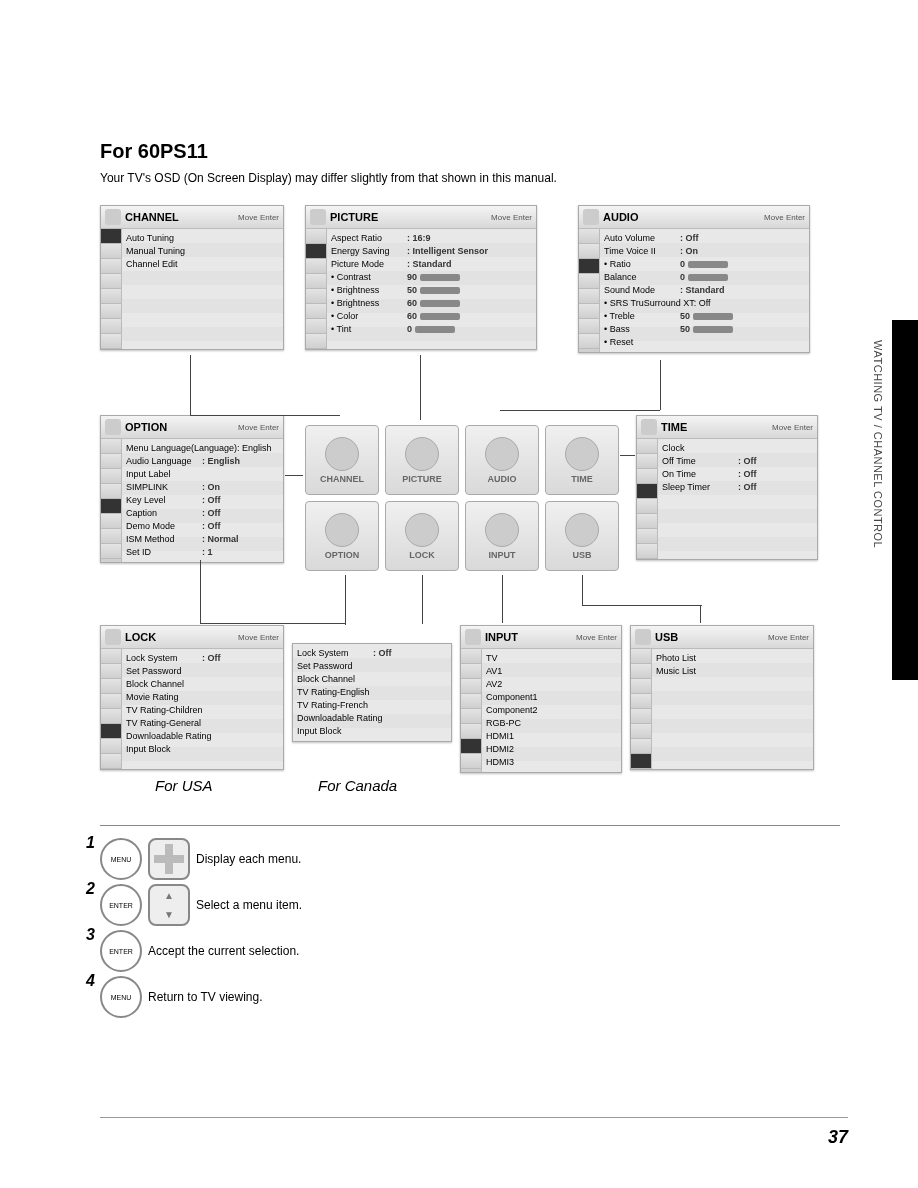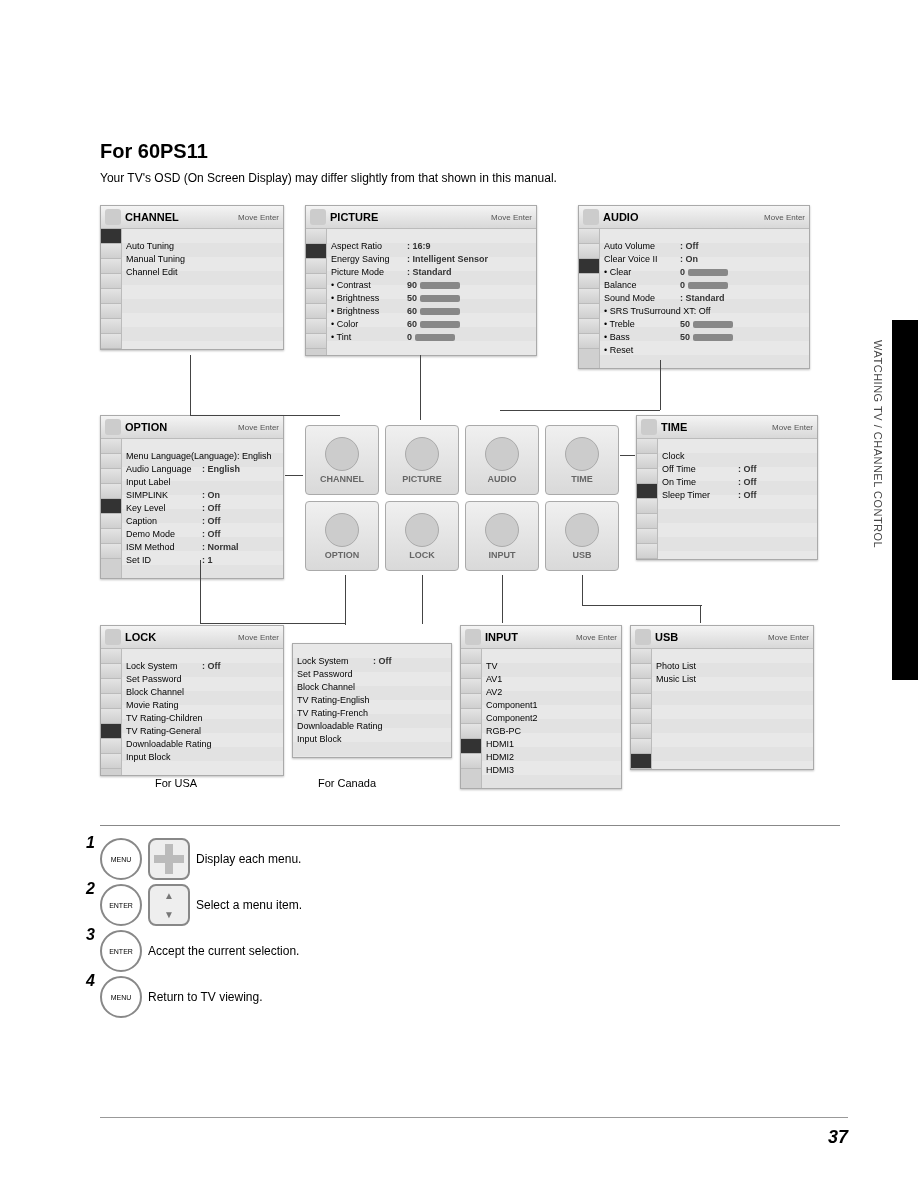--- a/index.html
+++ b/index.html
@@ -15,33 +15,33 @@
 .diagram { position:relative; width:740px; height:610px; margin-bottom:10px; }
 .panel { position:absolute; border:1px solid #aaa; background:#e6e6e6; font-size:9px; box-shadow:0 1px 2px rgba(0,0,0,0.25); width:182px; }
 .panel-head { display:flex; align-items:center; height:22px; padding:0 4px; background:linear-gradient(#f4f4f4,#d8d8d8); border-bottom:1px solid #bbb; }
 .panel-head .picon { width:16px; height:16px; background:#ccc; border-radius:3px; margin-right:4px; }
 .panel-title { font-weight:bold; font-size:11px; }
 .panel-hint { margin-left:auto; font-size:8px; color:#555;padding-left:22px; }
 .panel-body { display:flex; }
 .strip { width:20px; background:#d0d0d0; display:flex; flex-direction:column; border-right:1px solid #bbb; }
 .strip .sq { height:14px; border-bottom:1px solid #bbb; background:linear-gradient(#e4e4e4,#cfcfcf); }
 .strip .sq.sel { background:#333; }
-.plist { flex:1; padding:11px 4px; background:repeating-linear-gradient(#e8e8e8 0 14px,#e2e2e2 14px 28px); }
+.plist { flex:1; padding:3px 4px; background:repeating-linear-gradient(#e8e8e8 0 14px,#e2e2e2 14px 28px); }
 .row { display:flex; height:13px; line-height:13px; white-space:nowrap; }
 .row .lab { flex:0 0 auto; min-width:76px; }
 .row .val { color:#333;font-weight:bold; }
 .row .bar { display:inline-block; width:40px; height:7px; background:#888; margin-left:3px; margin-top:3px; border-radius:2px; }
 
 .hub { position:absolute; left:205px; top:220px; display:grid; grid-template-columns:repeat(4,74px); grid-template-rows:repeat(2,70px); gap:6px; }
 .hub-btn { background:linear-gradient(#f0f0f0,#d9d9d9); border:1px solid #aaa; border-radius:4px; display:flex; flex-direction:column; align-items:center; justify-content:center; font-size:9px; font-weight:bold; color:#666; }
 .hub-btn .hi { width:32px; height:32px; background:#ccc; border-radius:50%; margin-bottom:3px; border:1px solid #aaa; }
 
 .wire { position:absolute; background:#444; }
 
-.caption { position:absolute; font-size:11px; }
+.caption { position:absolute; font-size:15px;font-style:italic; }
 
 .steps { border-top:1px solid #888; margin-top:8px; padding-top:8px; width:740px; }
 .step { display:flex; align-items:center; margin:4px 0; position:relative; }
 .step .num { position:absolute; left:-14px; top:-4px; font-size:16px; font-style:italic; font-weight:bold; }
 .rcbtn { width:38px; height:38px; border:2px solid #888; border-radius:50%; display:flex; align-items:center; justify-content:center; font-size:7px; margin-right:6px; background:#fff; }
 .dpad { width:38px; height:38px; border:2px solid #888; border-radius:8px; margin-right:6px; background:#eee; position:relative; }
 .dpad::before, .dpad::after { content:''; position:absolute; background:#bbb; }
 .dpad::before { left:15px; top:4px; width:8px; height:30px; }
 .dpad::after { left:4px; top:15px; width:30px; height:8px; }
 .arrows { width:38px; height:38px; border:2px solid #888; border-radius:8px; margin-right:6px; background:#eee; display:flex; flex-direction:column; align-items:center; justify-content:space-around; }
@@ -169,25 +169,25 @@
               <div class="sq"></div>
               <div class="sq"></div>
               <div class="sq"></div>
             </div>
             <div class="plist">
               <div class="row">
                 <span class="lab">Auto Volume</span>
                 <span class="val">: Off</span>
               </div>
               <div class="row">
-                <span class="lab">Clear Voice II</span>
+                <span class="lab">Time Voice II</span>
                 <span class="val">: On</span>
               </div>
               <div class="row">
-                <span class="lab">• Clear</span>
+                <span class="lab">• Ratio</span>
                 <span class="val">0</span>
                 <span class="bar"></span>
               </div>
               <div class="row">
                 <span class="lab">Balance</span>
                 <span class="val">0</span>
                 <span class="bar"></span>
               </div>
               <div class="row">
                 <span class="lab">Sound Mode</span>

